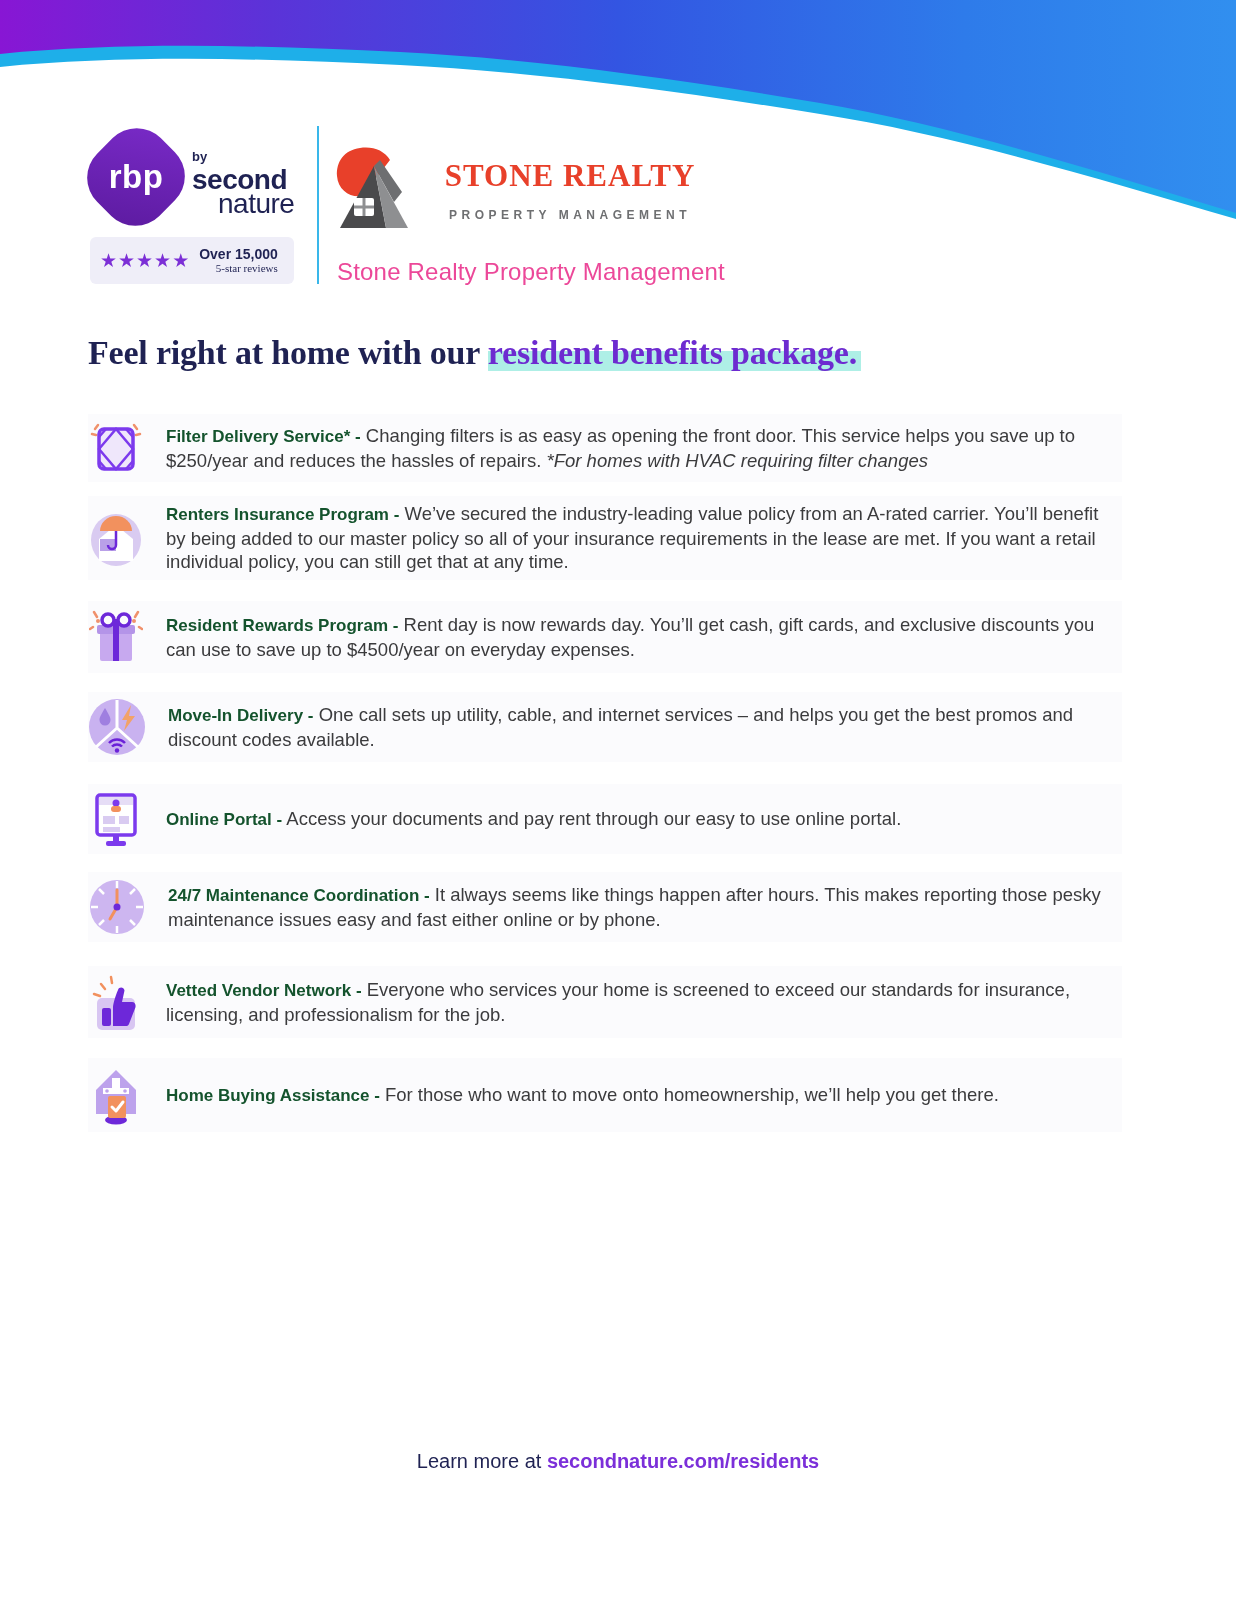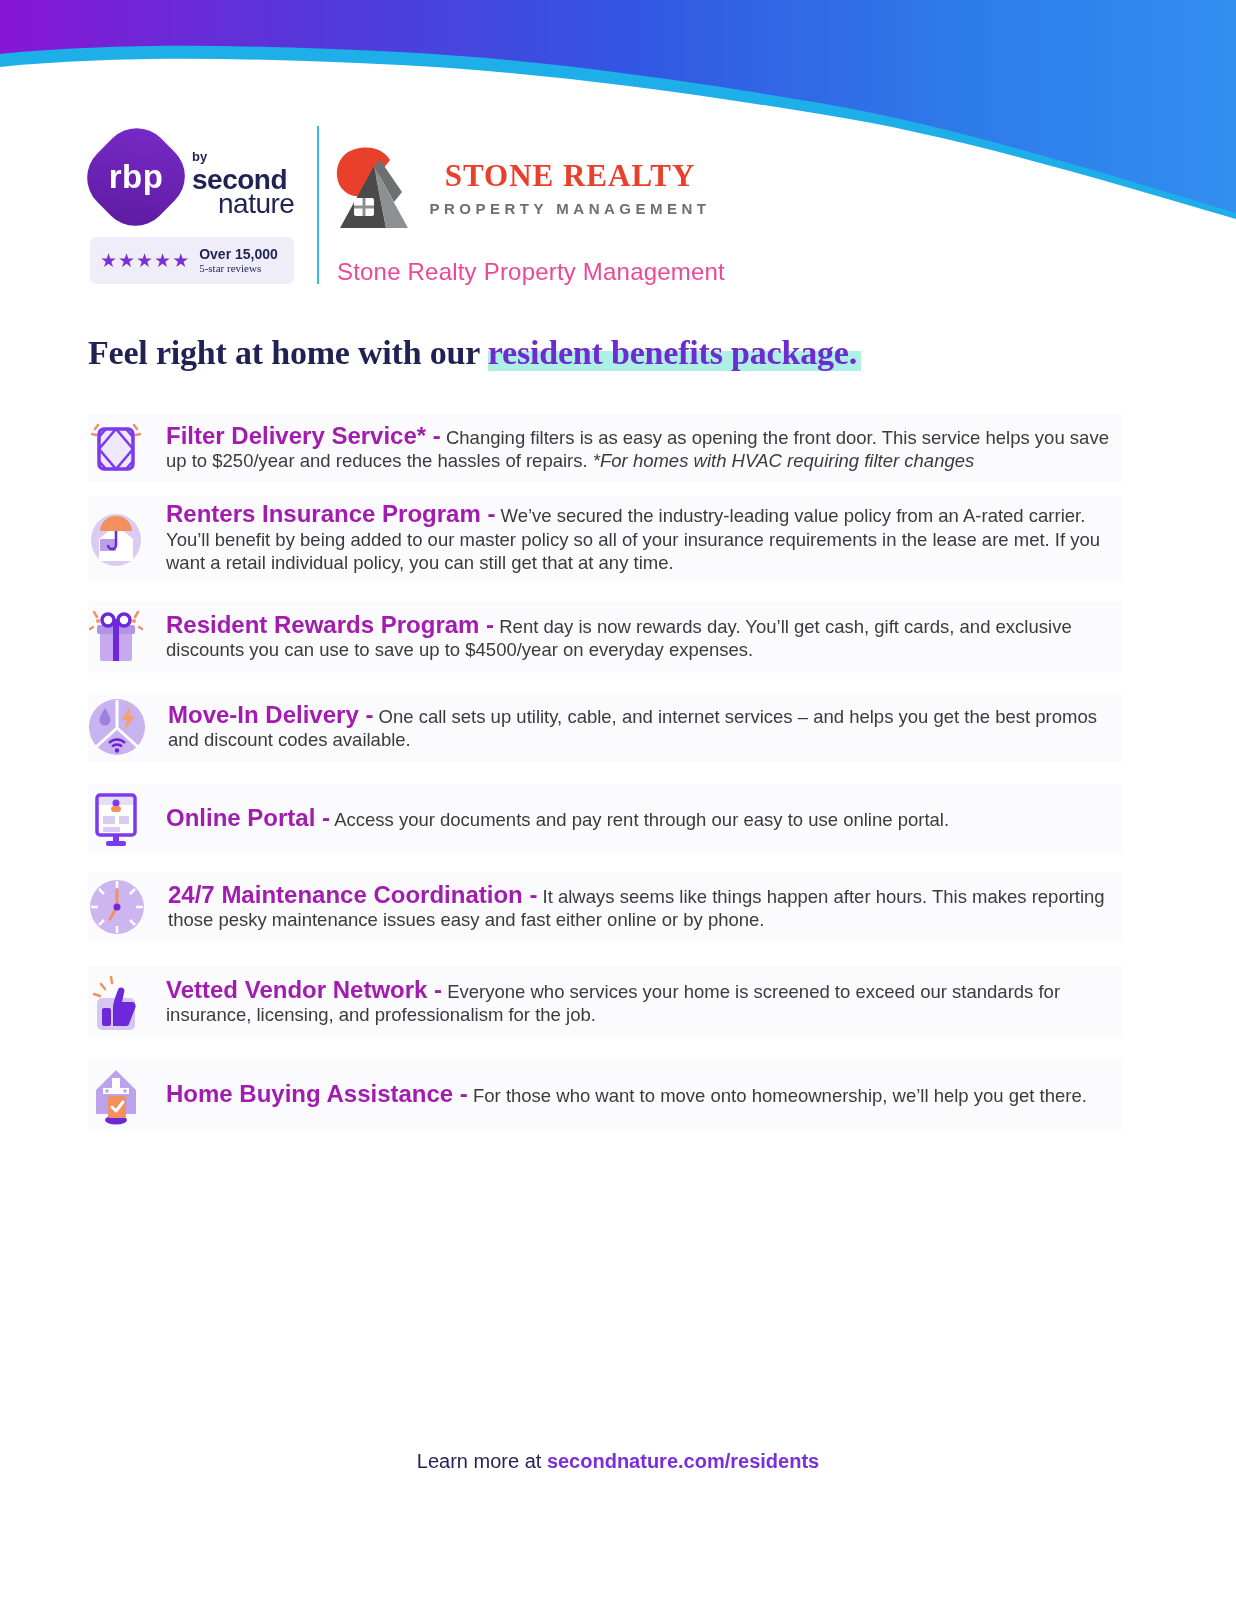--- a/index.html
+++ b/index.html
@@ -20,42 +20,42 @@
             background:linear-gradient(145deg,#7A2BC9,#5B1A9E);border-radius:34px;transform:rotate(45deg);}
   .rbp-text{position:absolute;left:2px;top:6px;width:88px;height:90px;display:flex;align-items:center;
             justify-content:center;color:#fff;font-size:33px;font-weight:bold;letter-spacing:.5px;text-align:right;}
   .byline{position:absolute;left:102px;top:24px;color:var(--navy);line-height:1;}
   .byline .by{font-size:13px;font-weight:bold;vertical-align:top;}
   .byline .l1{font-size:28px;font-weight:bold;letter-spacing:-.5px;}
   .byline .l2{font-size:28px;font-weight:normal;letter-spacing:-.5px;margin-left:26px;margin-top:-4px;}
   .reviews{position:absolute;left:90px;top:237px;width:204px;height:47px;background:var(--badge-bg);
            border-radius:6px;display:flex;align-items:center;padding:0 10px;}
   .stars{color:#7C2FD6;font-size:19px;letter-spacing:1px;line-height:1;}
-  .rev-text{margin-left:9px;color:var(--navy);line-height:1.15;}
+  .rev-text{margin-left:9px;color:var(--navy);line-height:1.15;text-align:right;}
   .rev-text .r1{font-size:14px;font-weight:bold;}
   .rev-text .r2{font-size:11px;font-family:Liberation Serif, serif;}
   .divider{position:absolute;left:317px;top:126px;width:2px;height:158px;background:#39B7EA;}
   .stone-logo{position:absolute;left:334px;top:146px;width:640px;height:86px;}
   .stone-icon{position:absolute;left:0;top:0;}
   .stone-words{position:absolute;left:86px;top:12px;width:300px;text-align:center;}
   .stone-title{font-family:"Liberation Serif",serif;font-weight:bold;font-size:31px;color:var(--red);
                letter-spacing:1px;white-space:nowrap;}
-  .stone-sub{font-size:15px;font-weight:bold;color:var(--gray);letter-spacing:4.5px;margin-top:6px;white-space:nowrap;}
+  .stone-sub{font-size:12px;font-weight:bold;color:var(--gray);letter-spacing:4.5px;margin-top:14px;white-space:nowrap;}
   .company-name{position:absolute;left:337px;top:250px;font-size:24px;color:#ec4899;letter-spacing:.2px;margin-top:8px;}
   
   .heading{position:absolute;left:88px;top:334px;font-size:34px;font-weight:bold;color:var(--navy);
            letter-spacing:-.2px;white-space:nowrap;font-family:Liberation Serif, serif;}
   .heading .hl{color:var(--brand-purple);
         background:linear-gradient(to top, var(--highlight) 55%, transparent 55%);padding-right:4px;}
   
   .benefit{position:absolute;left:88px;width:1034px;display:flex;align-items:center;gap:22px;
            background:#fbfbfd;padding:6px 8px 6px 0;}
   .b-icon{flex:0 0 56px;display:flex;justify-content:center;}
   .b-text{font-size:18.5px;line-height:23.5px;color:var(--body-text);}
-  .b-title{font-size:24px;font-weight:bold;color:#a21caf;}
+  .b-title{font-size:17px;font-weight:bold;color:#14532d;}
   .b-note{font-style:italic;}
   
   .learn{position:absolute;left:0;top:1450px;width:100%;text-align:center;font-size:20px;color:var(--navy);}
   .learn .link{color:#7B2FD9;font-weight:bold;}
   .fineprint{position:absolute;left:57px;right:57px;top:1544px;display:flex;justify-content:space-between;
              font-size:11.5px;color:#2B2B2B;}
 </style>
 </head>
 <body>
 

